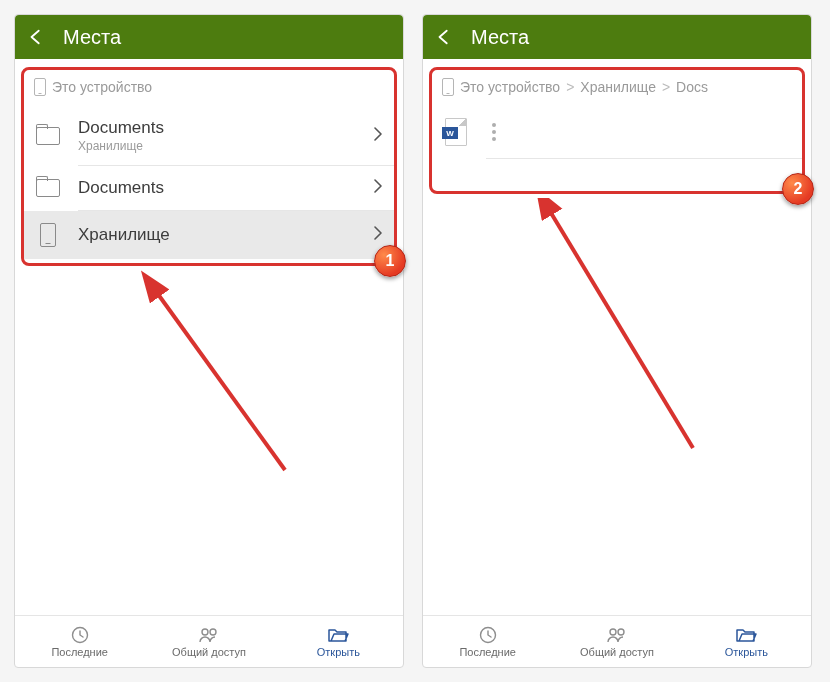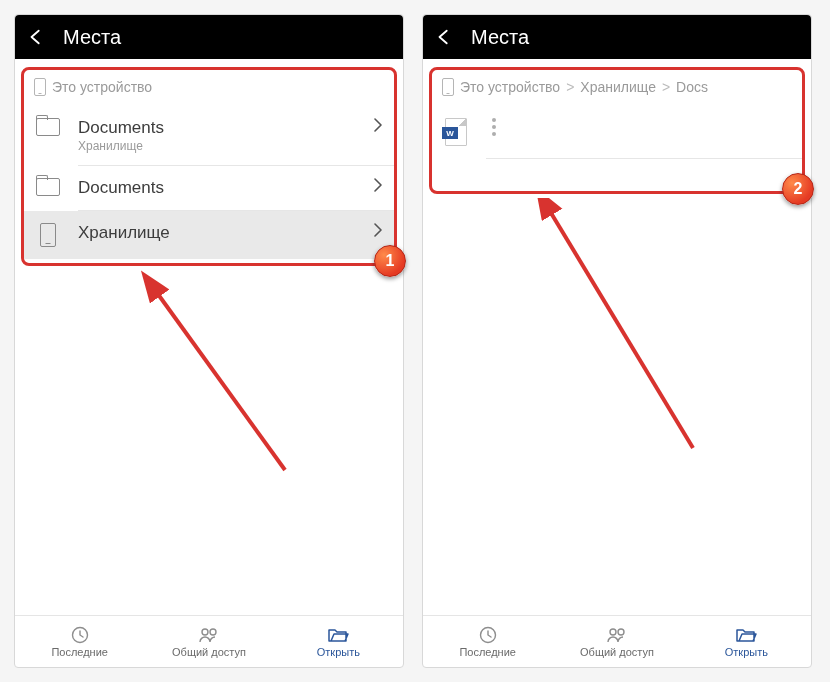--- a/index.html
+++ b/index.html
@@ -18,21 +18,21 @@
     height: 654px;
     background: #fff;
     border: 1px solid #d8d8d8;
     border-radius: 4px;
     display: flex;
     flex-direction: column;
     overflow: visible;
   }
   .topbar {
     height: 44px;
-    background: #000000;
+    background: #4d7c0f;
     color: #fff;
     display: flex;
     align-items: center;
     padding: 0 12px;
     gap: 18px;
     border-top-left-radius: 4px;
     border-top-right-radius: 4px;
   }
   .topbar .back {
     width: 18px; height: 18px;
@@ -66,21 +66,21 @@
     flex-shrink:0;
   }
   .phone-icon::after {
     content:"";
     position:absolute;
     bottom:1px; left:50%; transform:translateX(-50%);
     width:3px; height:1px; background:#b5b5b5;
   }
   .list-item {
     display:flex;
-    align-items:flex-start;
+    align-items:center;
     gap:16px;
     padding: 12px 12px 12px 10px;
     position:relative;
   }
   .list-item.selected { background:#e9e9e9; }
   .list-item .icon-slot {
     width:28px;
     display:flex;
     align-items:center;
     justify-content:center;

